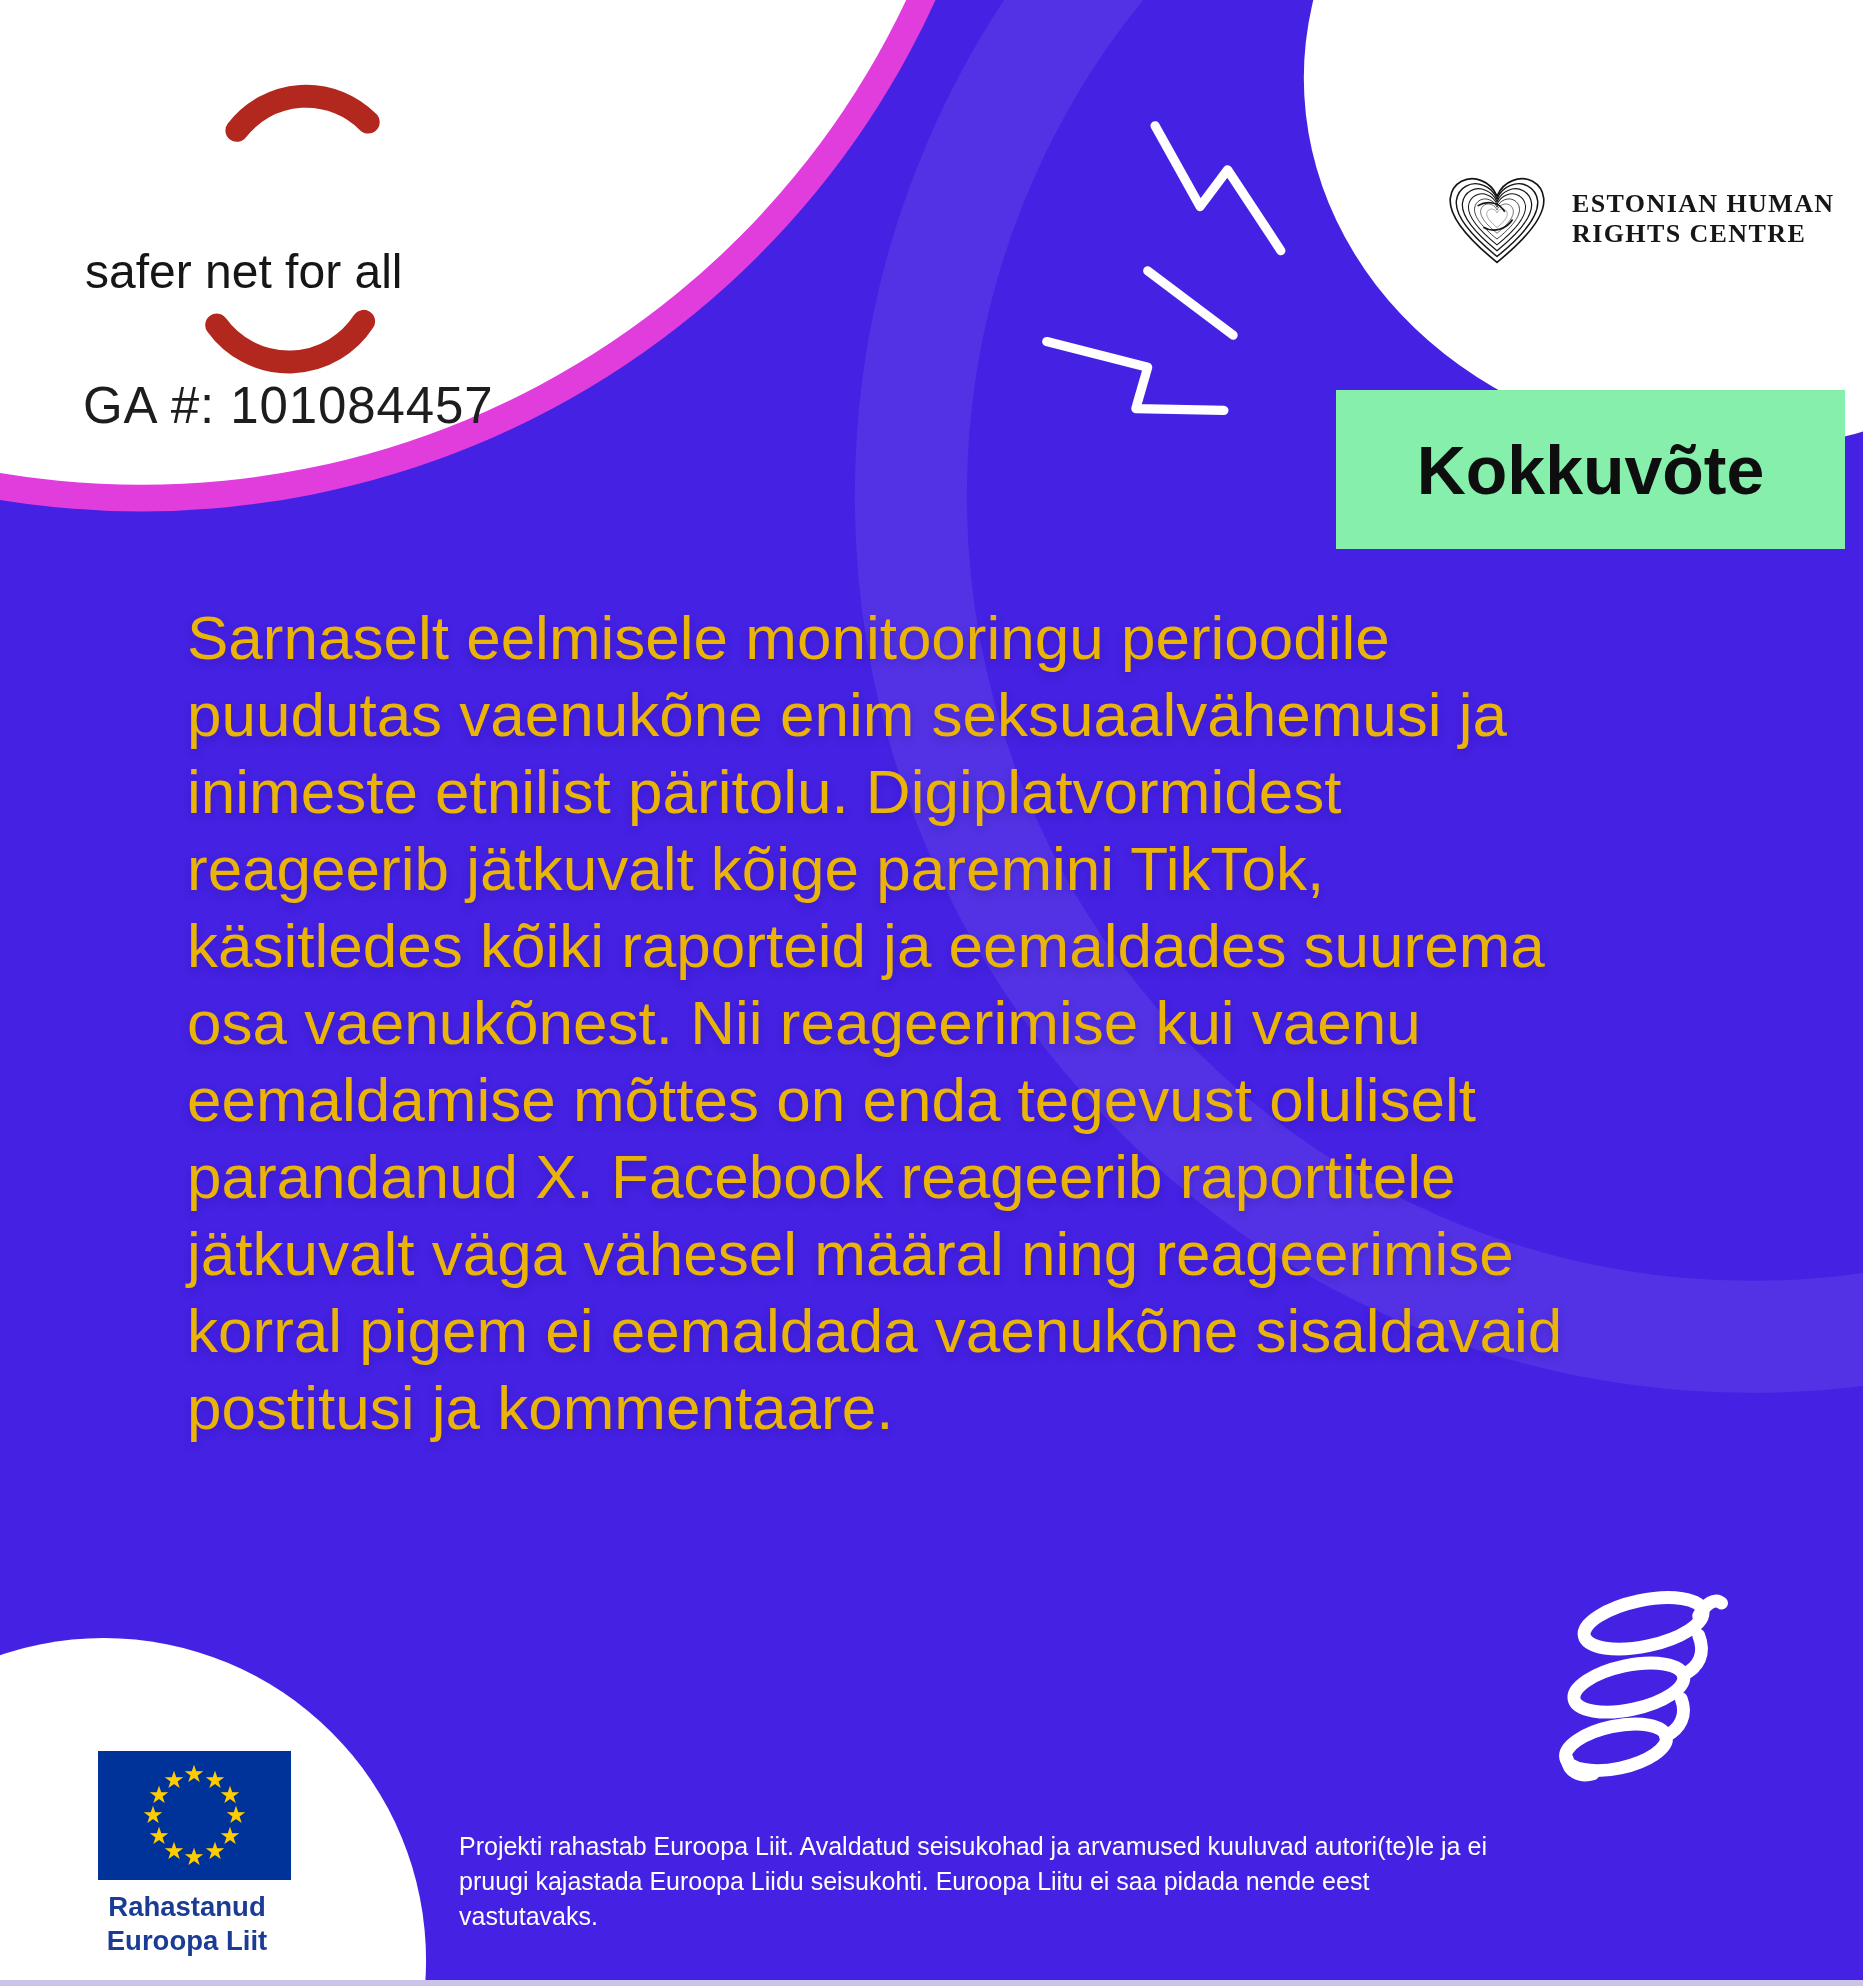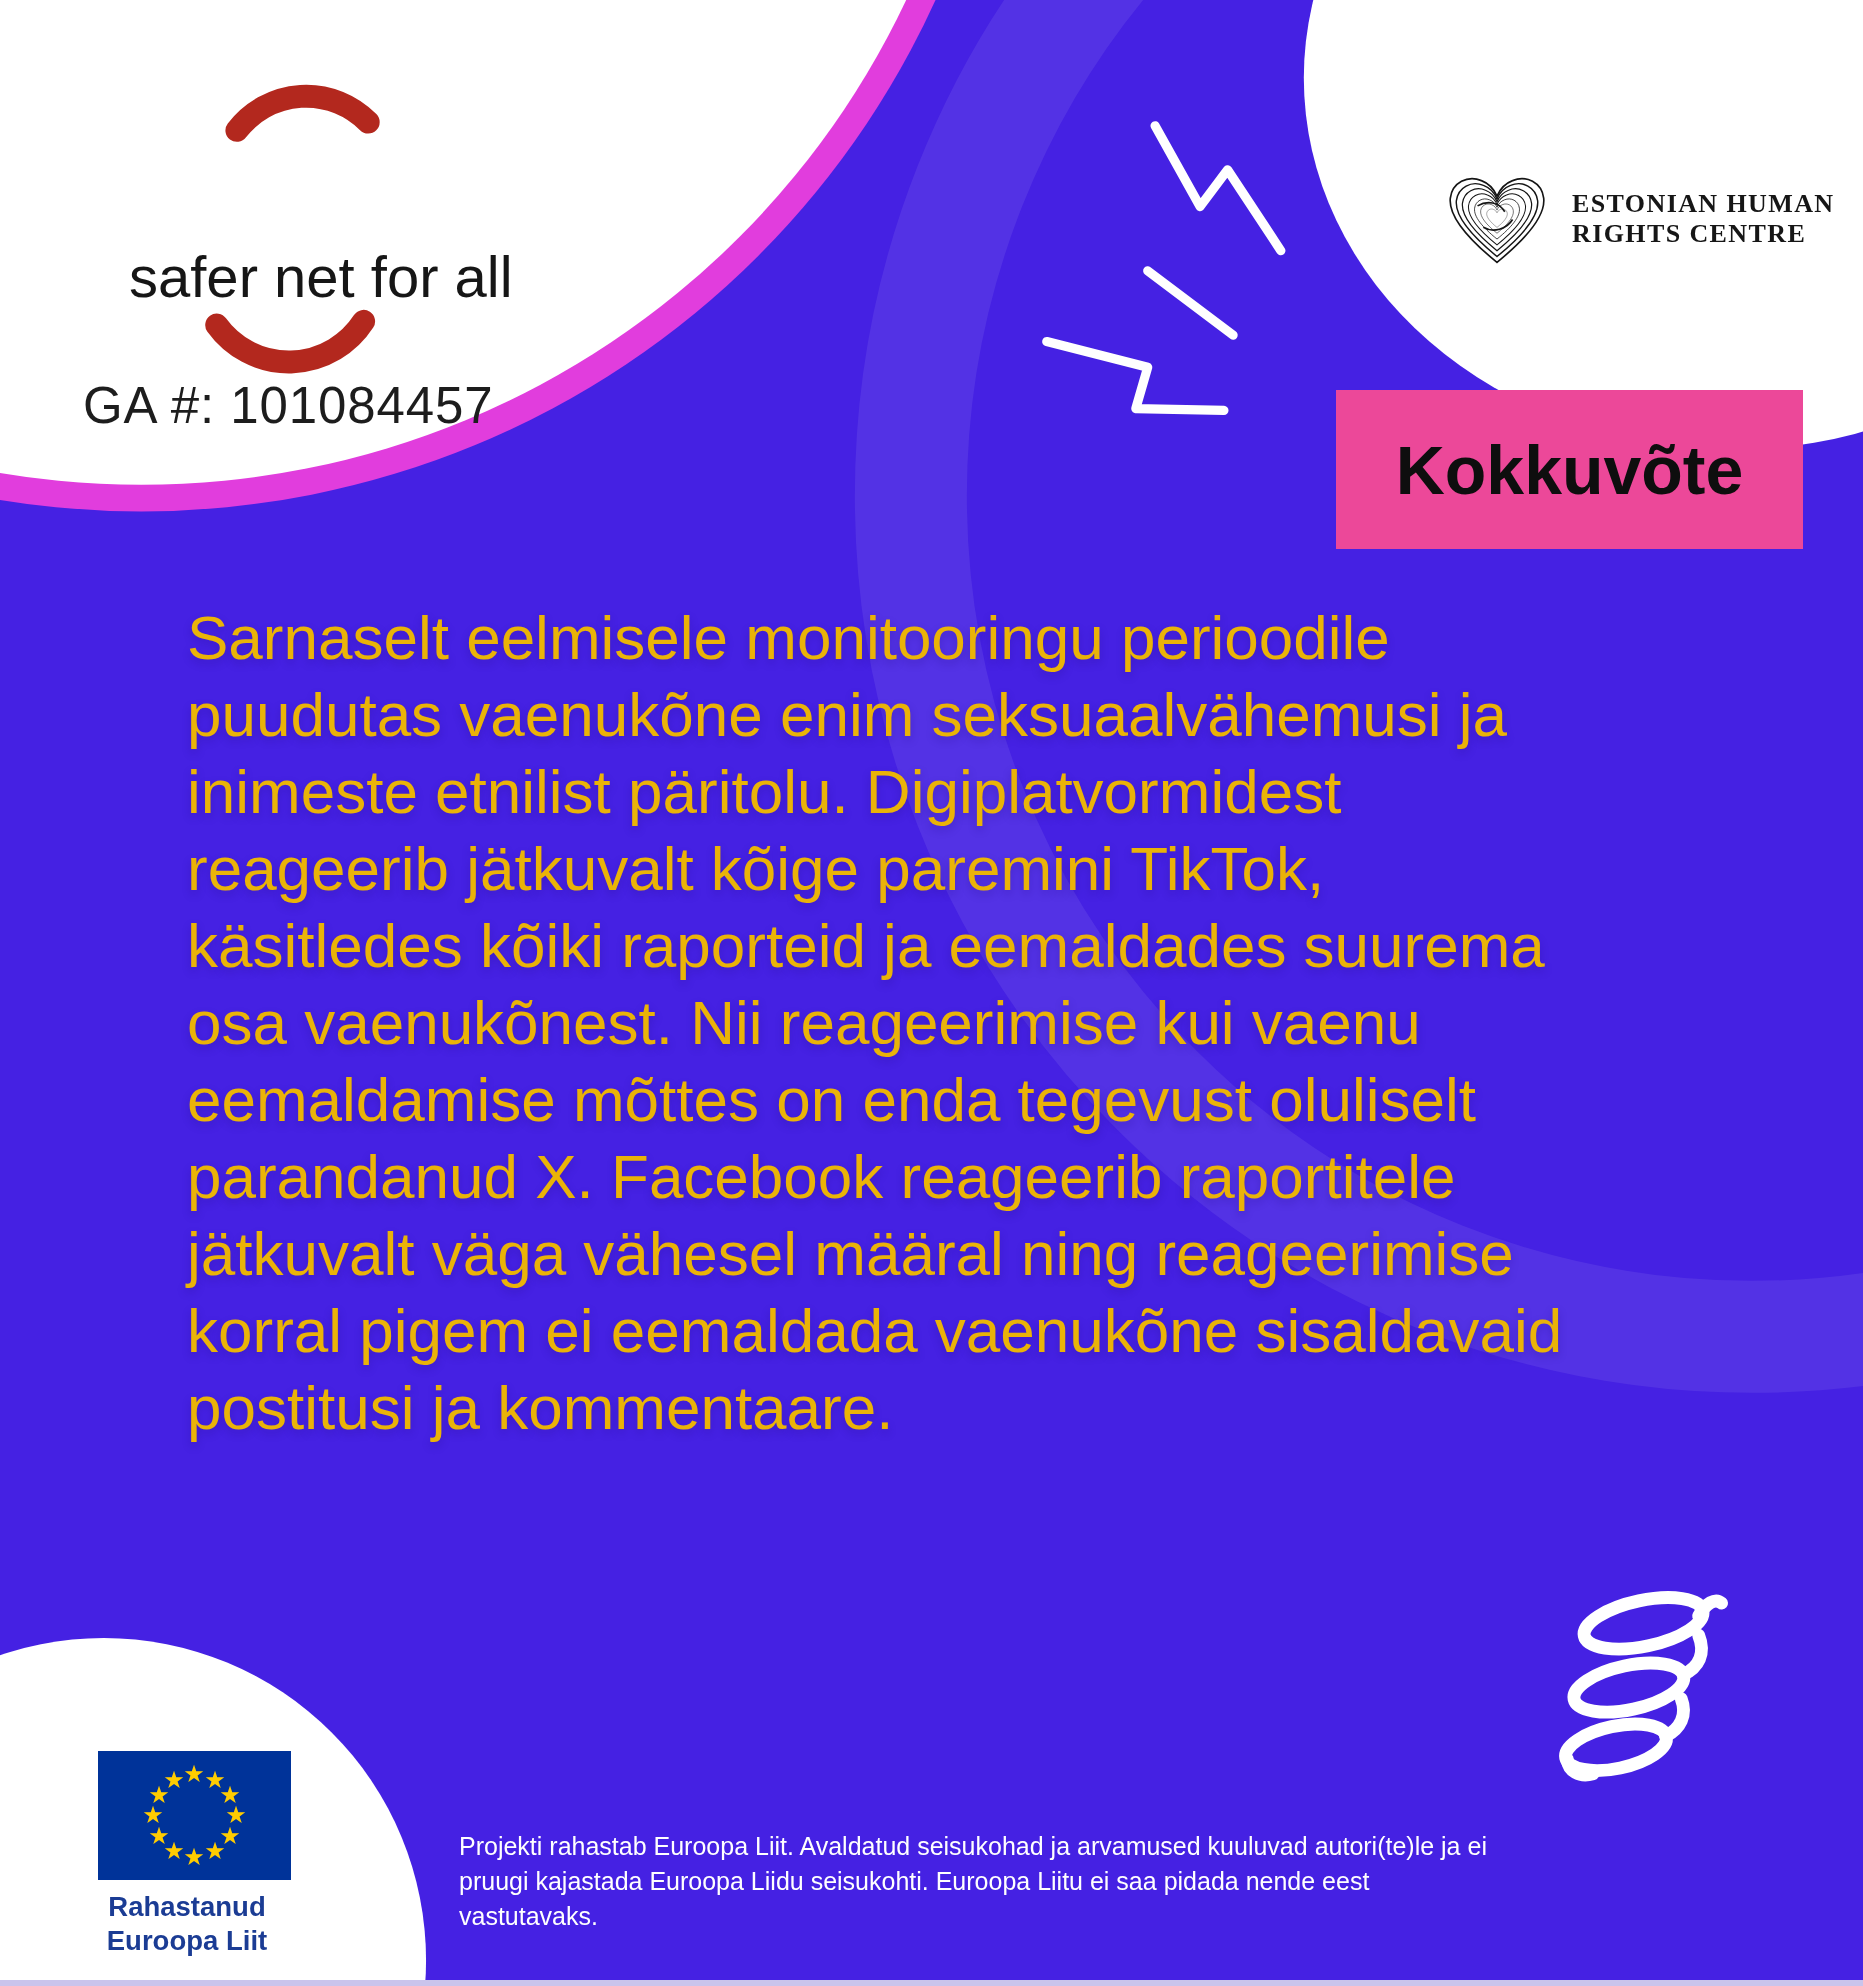--- a/index.html
+++ b/index.html
@@ -12,38 +12,38 @@
   }
   .deco{position:absolute;inset:0;width:1863px;height:1986px;}
   .abs{position:absolute;}
   .brand{
     left:77px;top:107px;
     font-size:121px;line-height:1;font-weight:300;
     letter-spacing:-2.8px;color:#161616;
   }
   .tagline{
     left:85px;top:248px;
-    font-size:58px;line-height:1;font-weight:300;
-    letter-spacing:0px;color:#161616;margin-left:44px;
+    font-size:48px;line-height:1;font-weight:300;
+    letter-spacing:0px;color:#161616;
   }
   .grant{
     left:83px;top:380px;
     font-size:51px;line-height:1;font-weight:300;
     letter-spacing:0.9px;color:#1d1d1d;
   }
   .partner{
     left:1572px;top:189px;
     font-family:"Liberation Serif", serif;
     font-size:26px;line-height:30px;font-weight:600;
     letter-spacing:1.4px;color:#161616;
     white-space:pre-line;
   }
   .badge{
-    left:1336px;top:390px;width:467px;height:159px;
-    background:#ec4899;
+    left:1336px;top:390px;width:509px;height:159px;
+    background:#86efac;
     display:flex;align-items:center;justify-content:center;
     font-size:68px;font-weight:bold;color:#0e0e0e;
     letter-spacing:0px;
   }
   .paragraph{
     left:187px;top:599px;width:1653px;
     font-size:62px;line-height:77px;font-weight:300;
     color:#eab308;white-space:pre-line;
     text-shadow:0 3.7px 8.3px rgba(35,14,135,0.30);
   }

